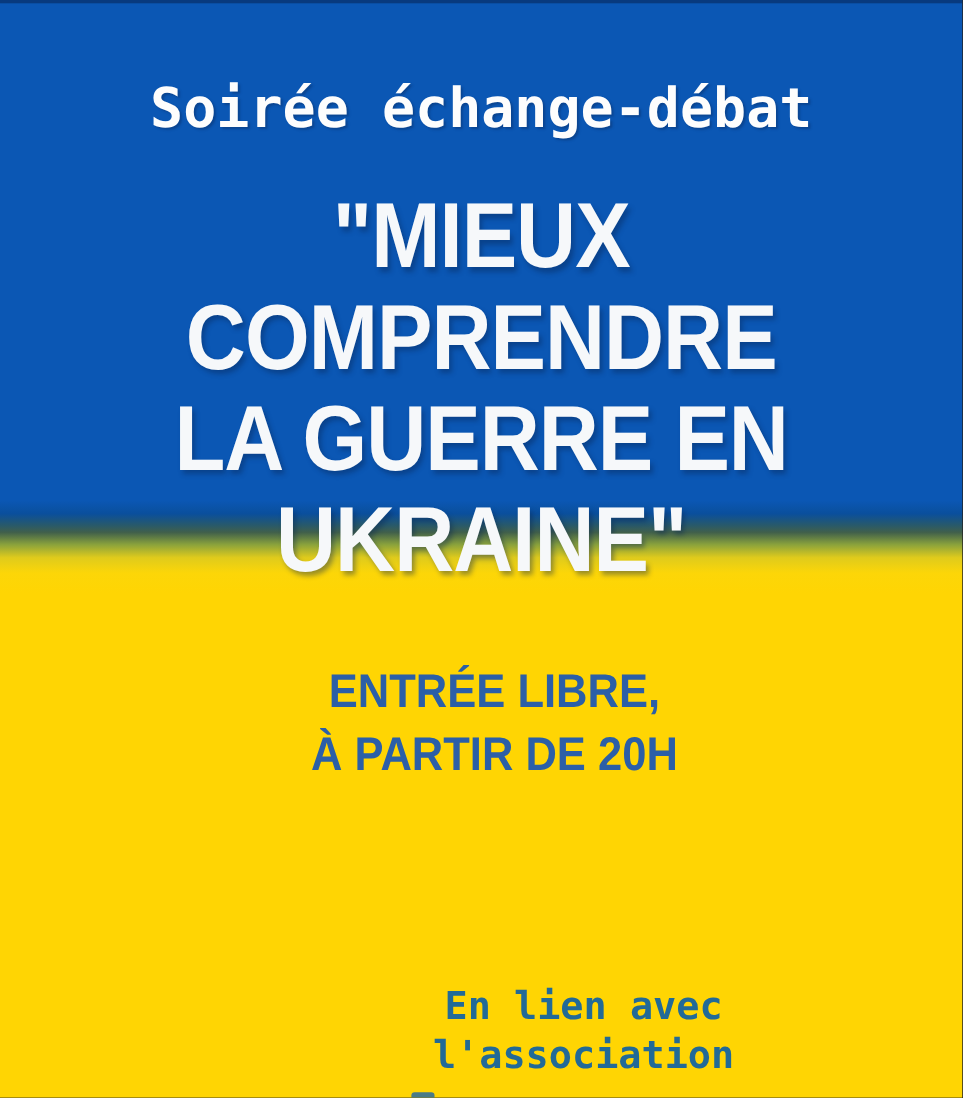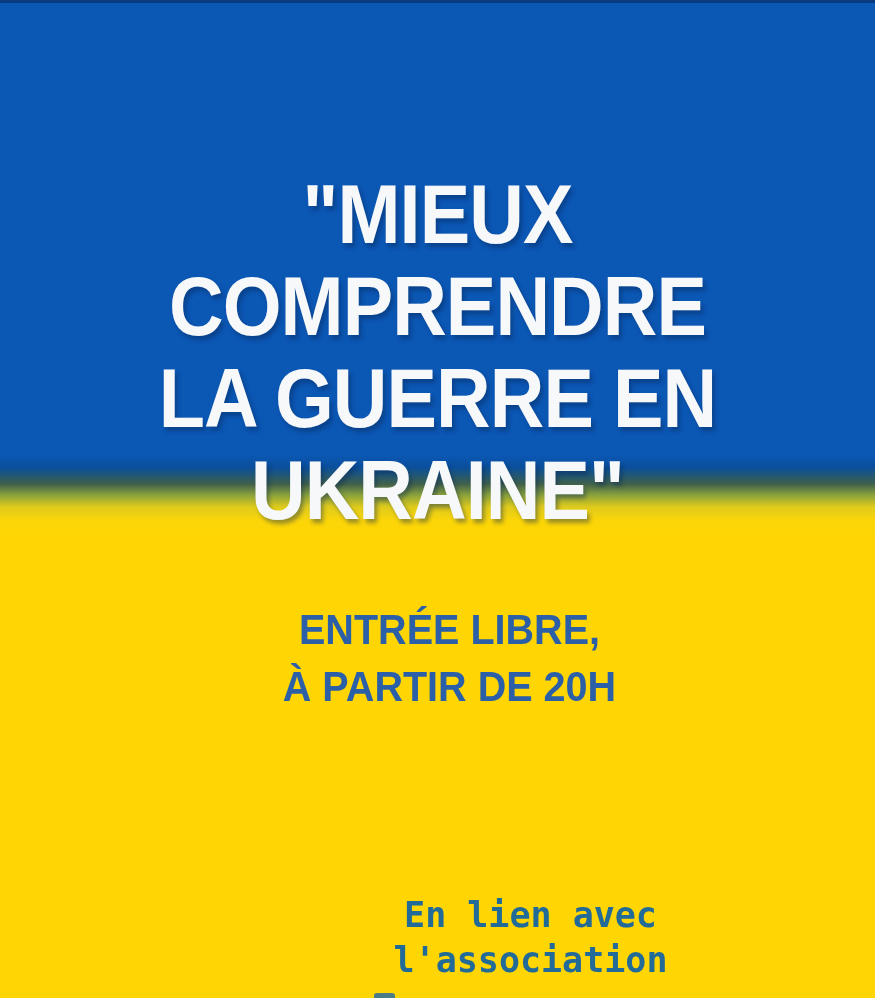--- a/index.html
+++ b/index.html
@@ -78,20 +78,21 @@
     opacity: 0.85;
   }
 </style>
 </head>
 <body>
 
 <div class="poster">
 
   <div class="top-edge"></div>
 
+  <div class="subtitle">Soirée échange-débat</div>
 
   <div class="title">
     <div>"MIEUX COMPRENDRE</div>
     <div>LA GUERRE EN</div>
     <div>UKRAINE"</div>
   </div>
 
   <div class="entry">
     <div>ENTRÉE LIBRE,</div>
     <div>À PARTIR DE 20H</div>

